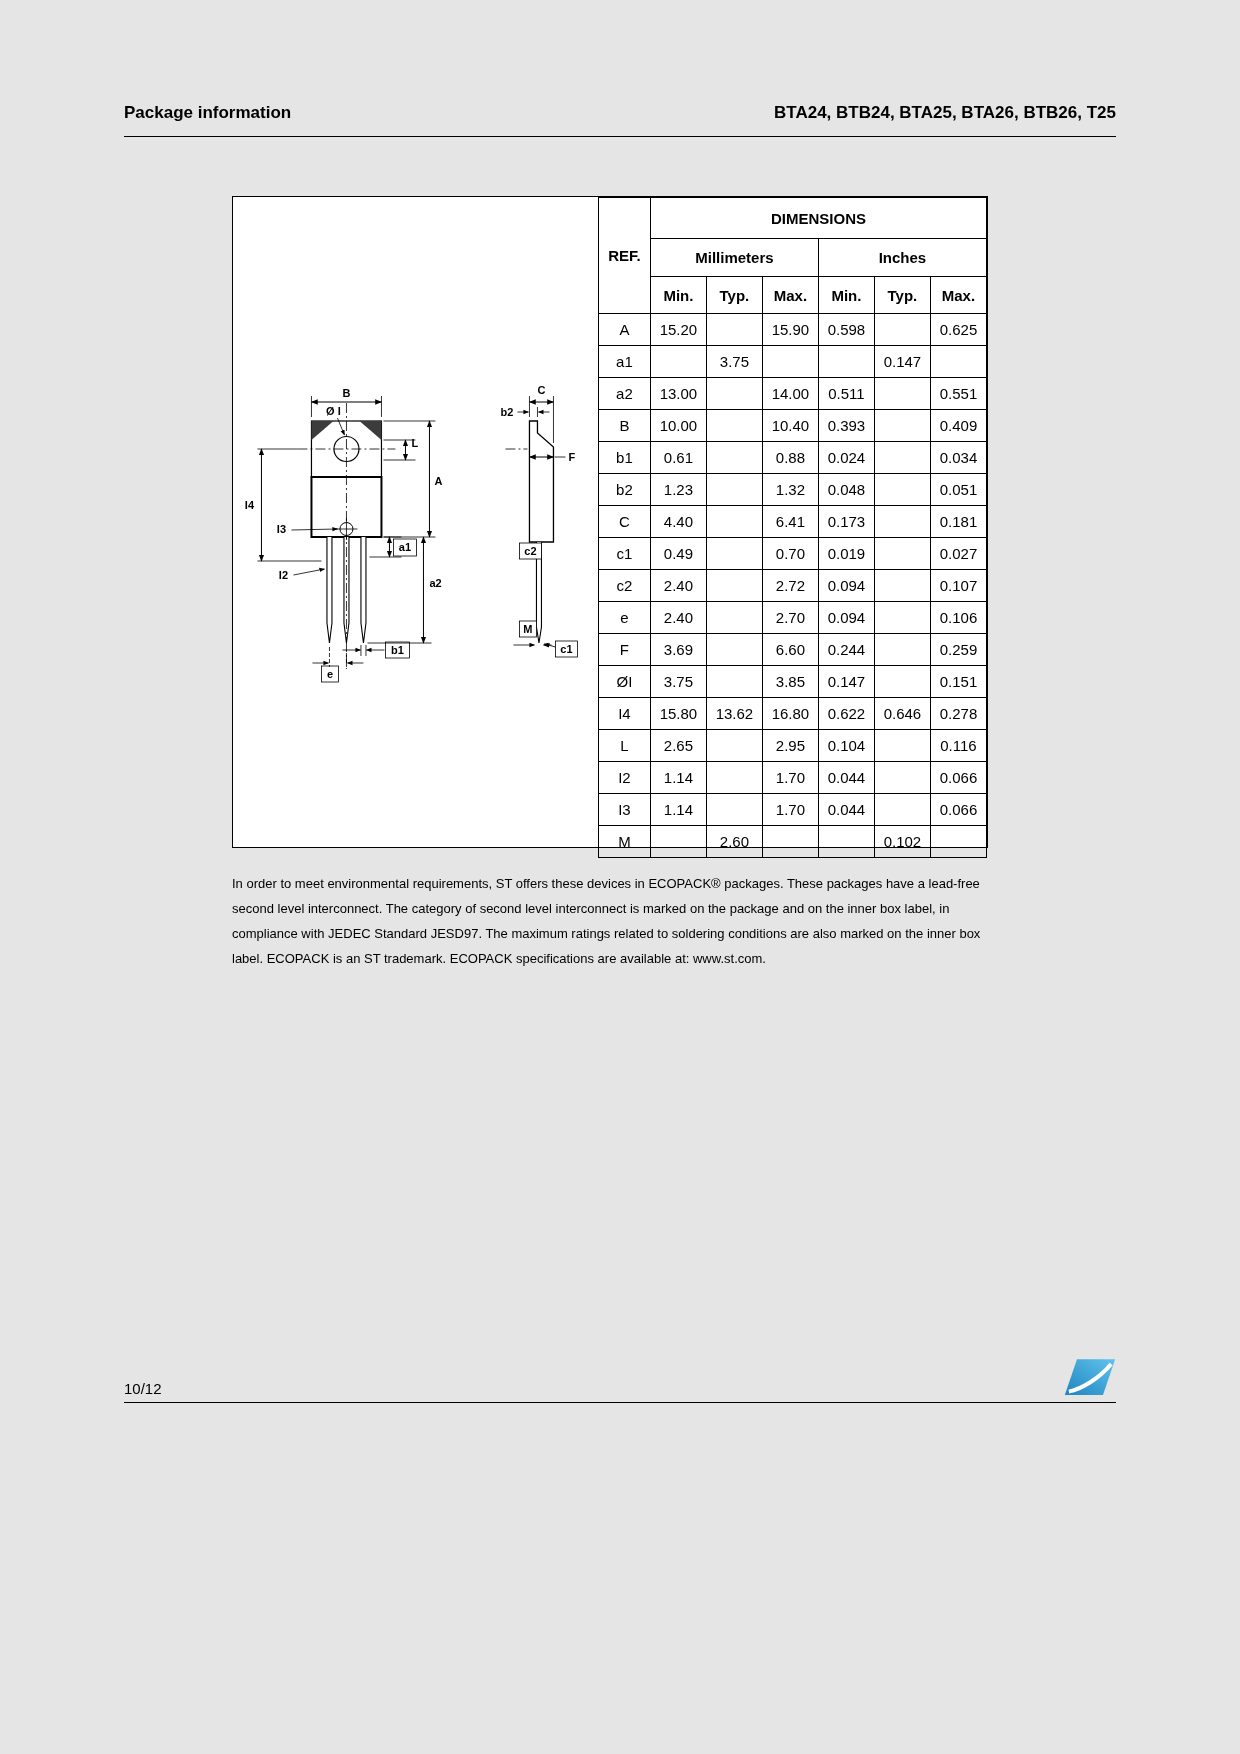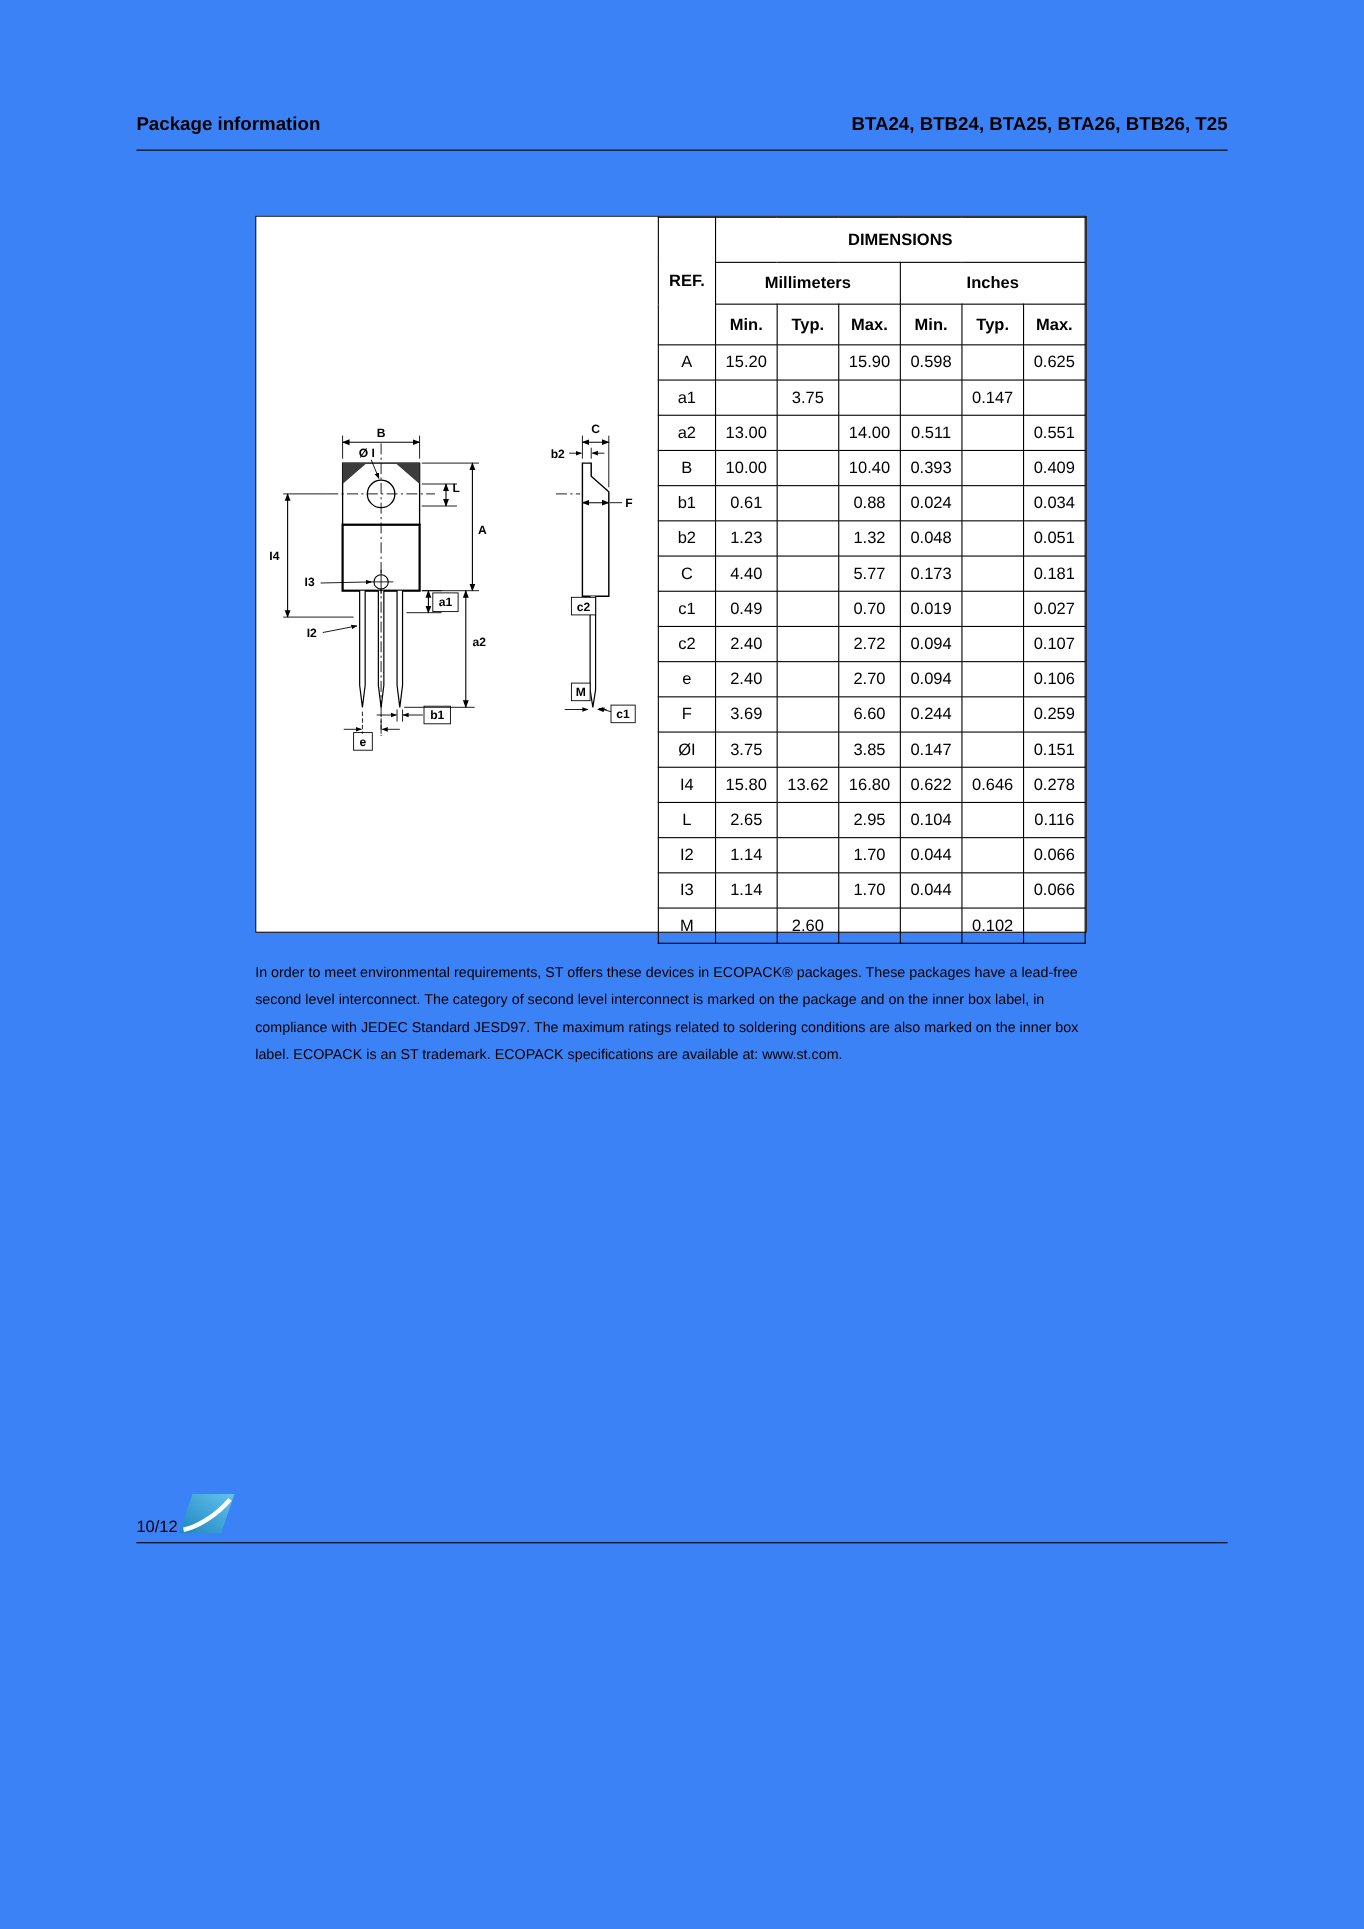--- a/index.html
+++ b/index.html
@@ -1,18 +1,18 @@
 <!DOCTYPE html>
 <html><head>
 <meta charset="utf-8">
 <title>Datasheet page</title>
 <style>
   html,body{margin:0;padding:0;background:#ffffff;}
   .page{
-    position:relative;width:1240px;height:1754px;background:#3b82f6;
+    position:relative;width:1240px;height:1754px;background:#e5e5e5;
     font-family:"Liberation Sans",sans-serif;color:#000;overflow:hidden;
   }
   
   .header{
     position:absolute;left:124px;top:103px;width:992px;
     display:flex;justify-content:space-between;align-items:baseline;
     font-size:17px;font-weight:bold;padding-bottom:13px;border-bottom:1.4px solid #000;
   }
   
   .caption{position:absolute;left:232px;top:167px;font-size:17px;font-weight:bold;white-space:nowrap;}
@@ -39,21 +39,21 @@
   .dims-table tbody td{height:31px;font-weight:normal;}
   
   .note{
     position:absolute;left:232px;top:858px;width:757px;
     font-size:13px;line-height:25px;text-align:left;
   }
   
   .footer{
     position:absolute;left:124px;top:1360px;width:992px;height:42px;
     border-bottom:1.4px solid #000;
-    display:flex;justify-content:flex-start;align-items:flex-end;
+    display:flex;justify-content:space-between;align-items:flex-end;
   }
   .page-num{font-size:15px;padding-bottom:5px;}
   .logo{display:block;padding-bottom:2px;}
   
   .dim-label{font-family:"Liberation Sans",sans-serif;font-size:11px;font-weight:bold;fill:#000;}
 </style>
 </head>
 <body>
 
 <div class="page">
@@ -261,21 +261,21 @@
             <td></td>
             <td>1.32</td>
             <td>0.048</td>
             <td></td>
             <td>0.051</td>
           </tr>
           <tr>
             <td>C</td>
             <td>4.40</td>
             <td></td>
-            <td>5.77</td>
+            <td>6.41</td>
             <td>0.173</td>
             <td></td>
             <td>0.181</td>
           </tr>
           <tr>
             <td>c1</td>
             <td>0.49</td>
             <td></td>
             <td>0.70</td>
             <td>0.019</td>

